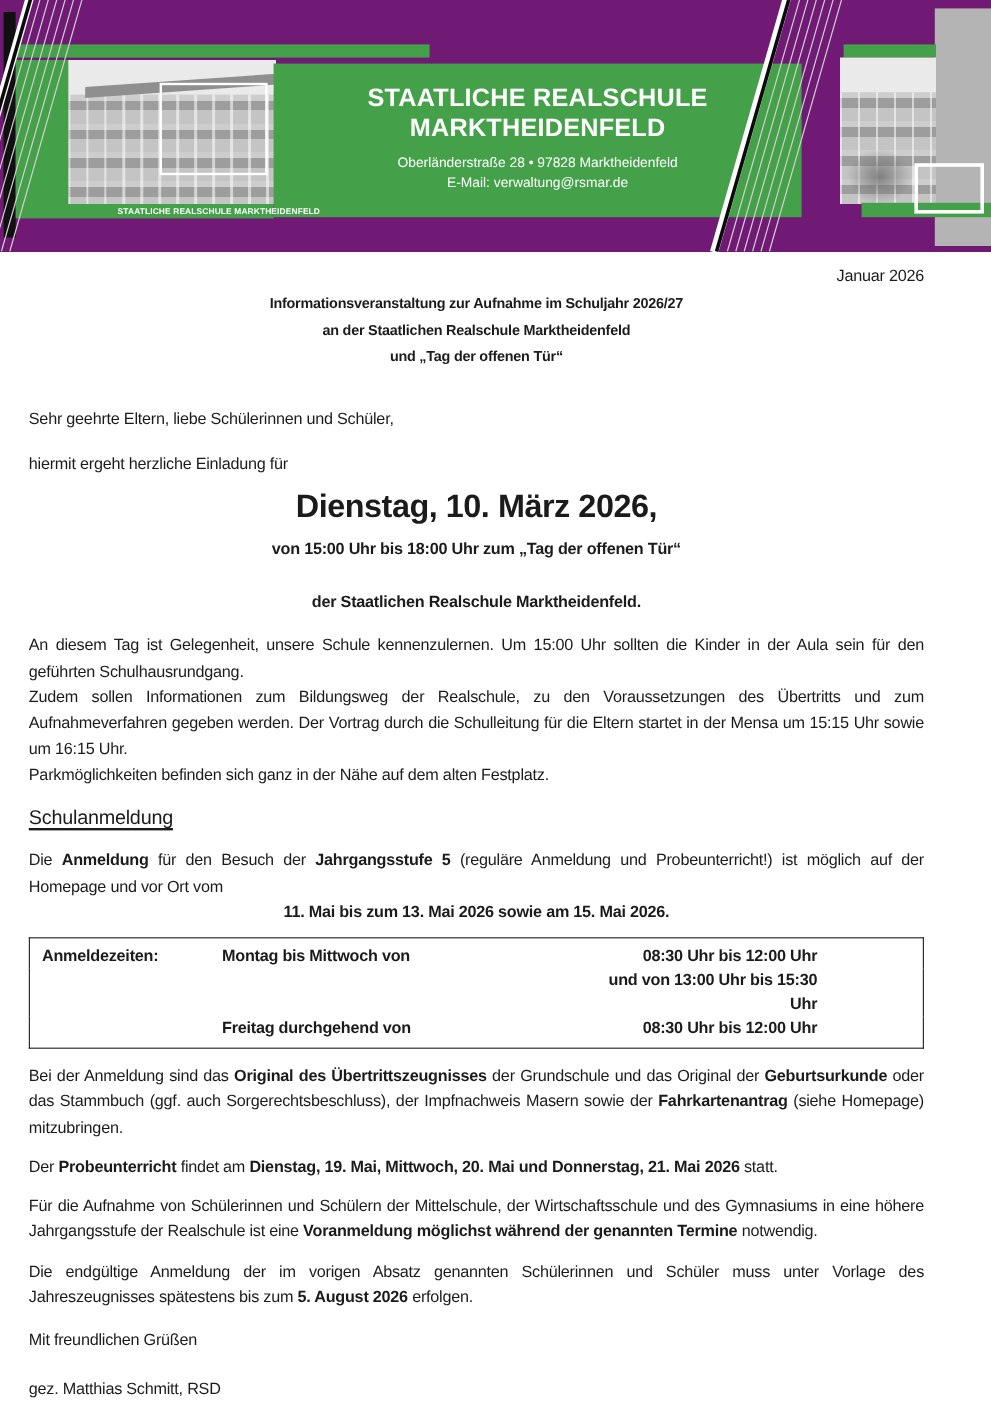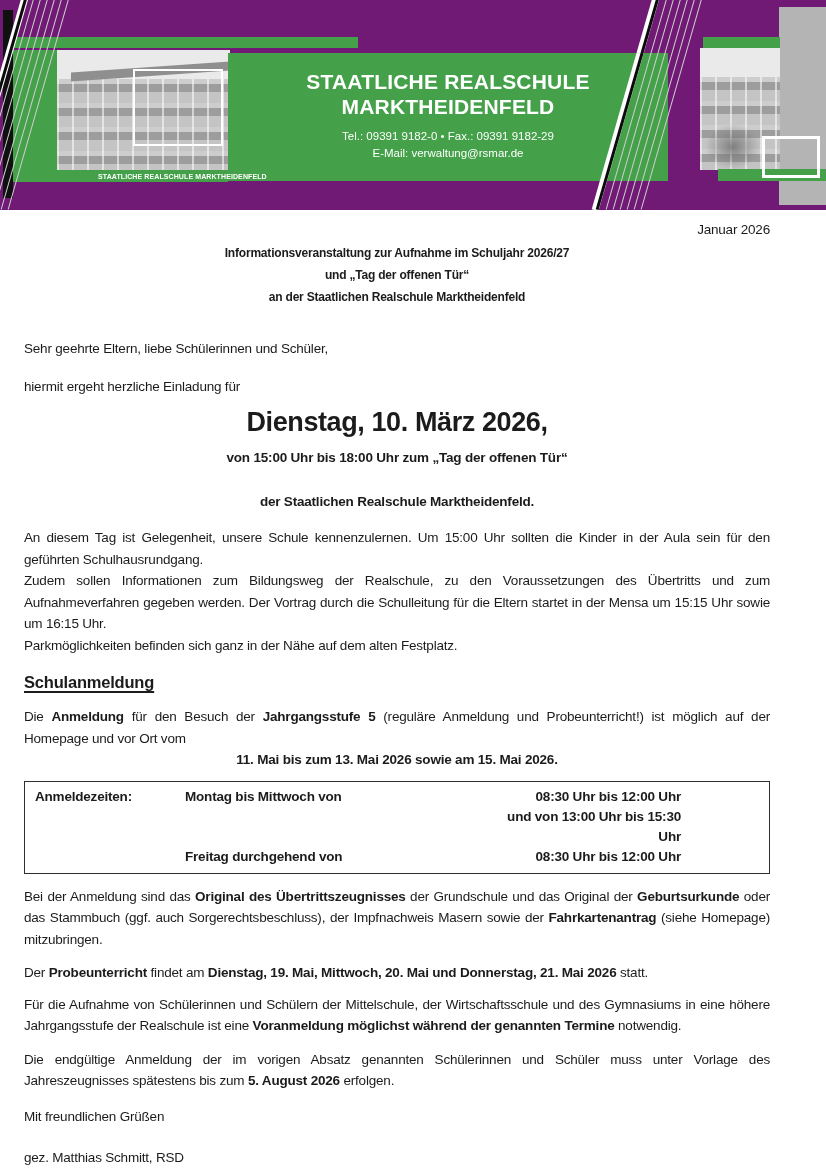--- a/index.html
+++ b/index.html
@@ -52,21 +52,21 @@
   .date-right{margin-top:10px;text-align:right;font-size:13.5px;line-height:20px;}
   .title-block{margin-top:2px;text-align:center;font-weight:700;font-size:12px;line-height:22px;}
   .salutation{margin-top:30px;}
   .intro{margin-top:16px;}
   .event-date{margin-top:8px;text-align:center;font-weight:700;font-size:27px;line-height:34px;letter-spacing:-0.4px;}
   .event-time{margin-top:8px;text-align:center;font-weight:700;}
   .event-place{text-align:center;font-weight:700;margin-top:22px;}
   .block1{margin-top:15px;}
   p{margin:0;}
   .just{text-align:justify;}
-  .sec-head{margin-top:14px;font-weight:700;font-size:16.5px;line-height:24px;
+  .sec-head{margin-top:14px;font-weight:400;font-size:16.5px;line-height:24px;
     text-decoration:underline;text-decoration-thickness:1.5px;text-underline-offset:3px;}
   .p-reg{margin-top:12px;}
   .dates-line{text-align:center;font-weight:700;}
   table.times{width:100%;border-collapse:collapse;margin-top:10px;}
   table.times td{font-size:13.5px;line-height:20px;padding:0;letter-spacing:-0.2px;font-weight:bold;}
   td.c1{width:150px;padding-left:10px !important;}
   td.c2{width:300px;}
   td.c3{text-align:right;padding-right:88px !important;}
   tr.first td{padding-top:5px !important;}
   tr.last td{padding-bottom:6px !important;}
@@ -107,21 +107,21 @@
 
   <div class="stripe br"></div>
   <div class="white-square"></div>
 
   <div class="banner">
     <div class="banner-title">
       <div>STAATLICHE REALSCHULE</div>
       <div>MARKTHEIDENFELD</div>
     </div>
     <div class="banner-addr">
-      <div>Tel.: 09391 9182-0 • Fax.: 09391 9182-29</div>
+      <div>Oberländerstraße 28 • 97828 Marktheidenfeld</div>
       <div>E-Mail: verwaltung@rsmar.de</div>
     </div>
   </div>
 
   <div class="photo-caption">STAATLICHE REALSCHULE MARKTHEIDENFELD</div>
 
   <div class="dg w" style="left:23px"></div>
   <div class="dg k" style="left:26px"></div>
   <div class="dg t" style="left:35px"></div>
   <div class="dg t" style="left:42px"></div>
@@ -139,22 +139,22 @@
   <div class="dg t" style="left:696px"></div>
   <div class="dg t" style="left:703px"></div>
 </div>
 
 <div class="content">
 
   <div class="date-right">Januar 2026</div>
 
   <div class="title-block">
     <div>Informationsveranstaltung zur Aufnahme im Schuljahr 2026/27</div>
+    <div>an der Staatlichen Realschule Marktheidenfeld</div>
     <div>und „Tag der offenen Tür“</div>
-    <div>an der Staatlichen Realschule Marktheidenfeld</div>
   </div>
 
   <p class="salutation small">Sehr geehrte Eltern, liebe Schülerinnen und Schüler,</p>
 
   <p class="intro small">hiermit ergeht herzliche Einladung für</p>
 
   <div class="event-date">Dienstag, 10. März 2026,</div>
   <div class="event-time small">von 15:00 Uhr bis 18:00 Uhr zum „Tag der offenen Tür“</div>
   <div class="event-place small">der Staatlichen Realschule Marktheidenfeld.</div>
 

